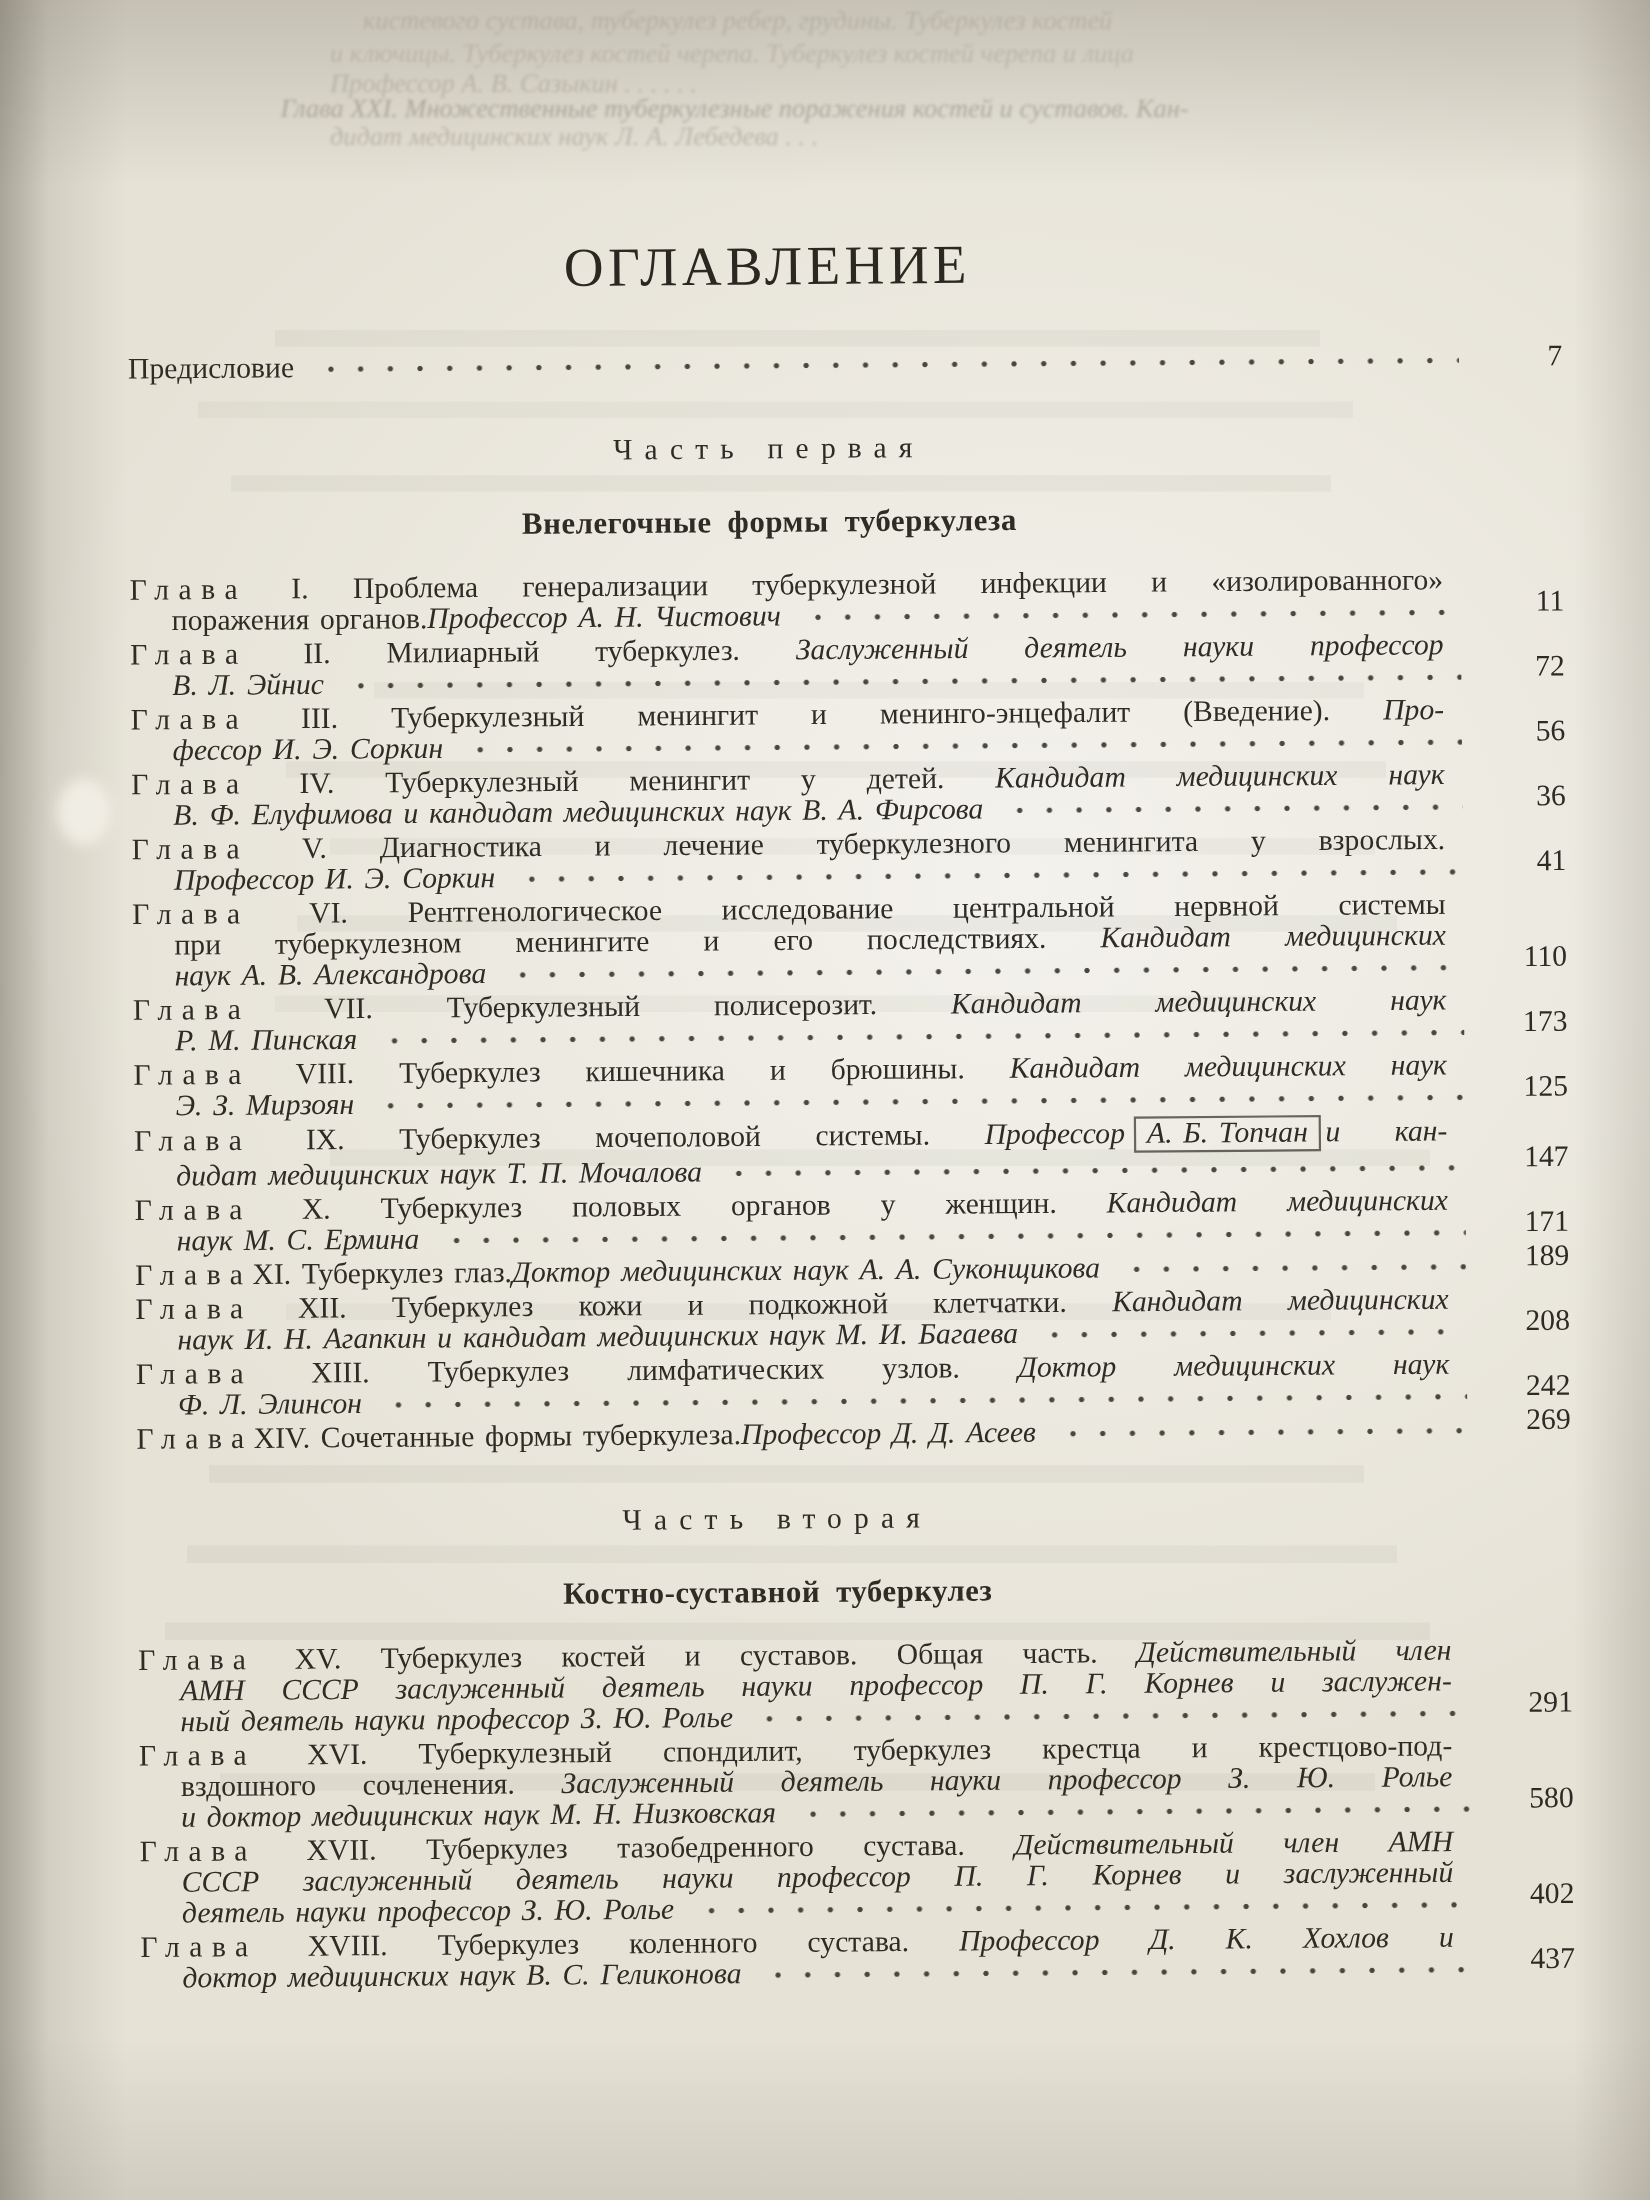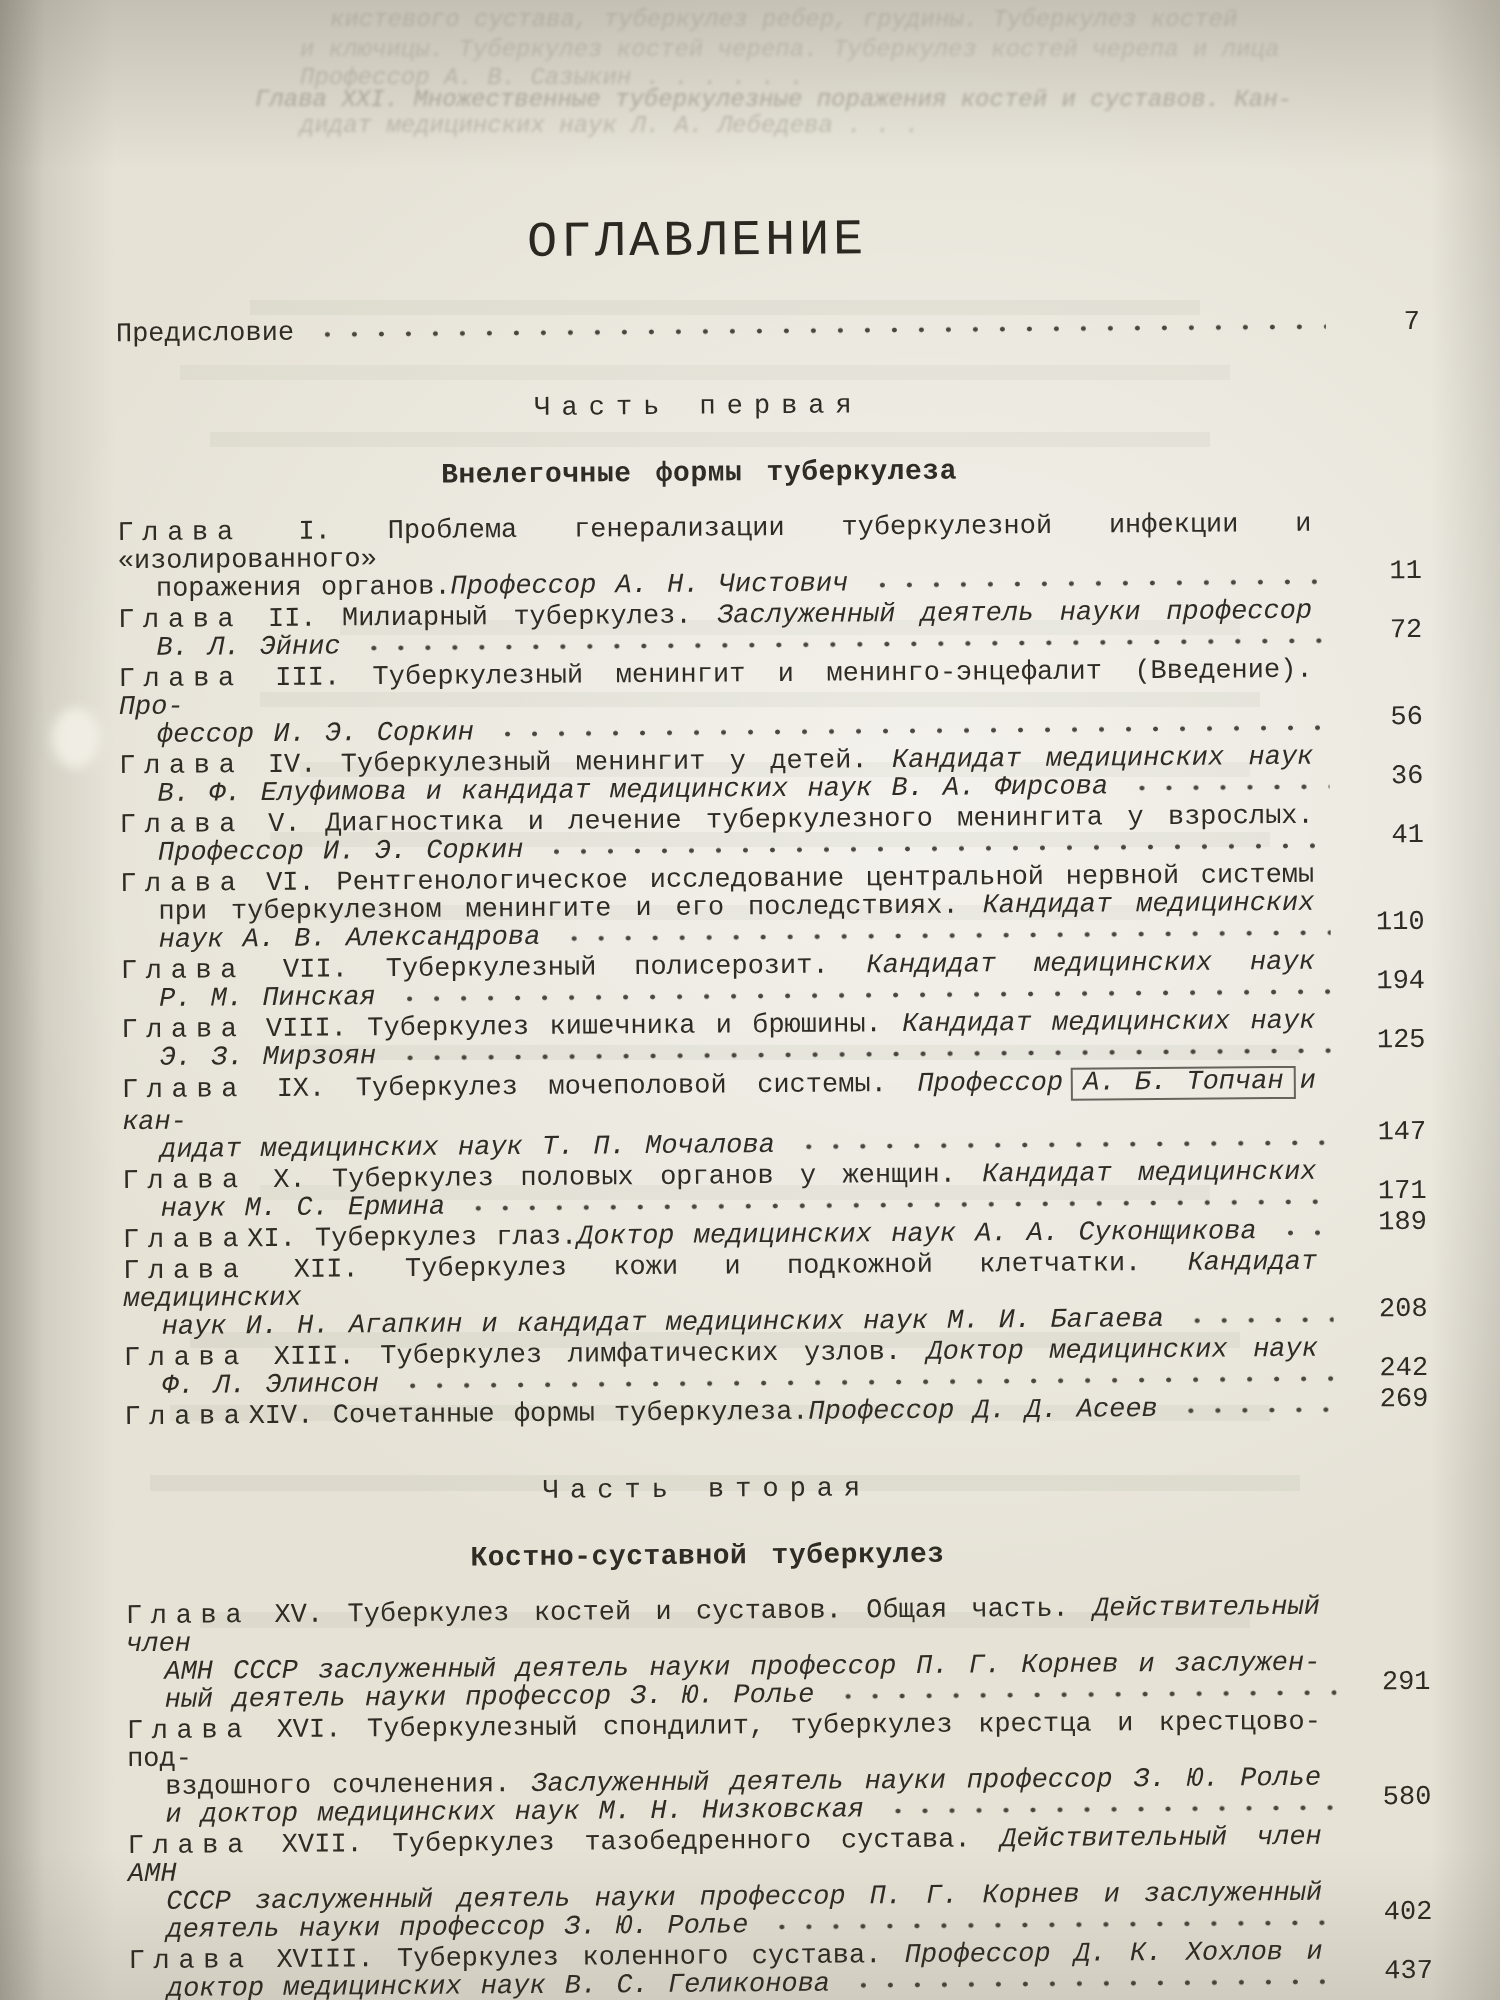--- a/index.html
+++ b/index.html
@@ -1,18 +1,18 @@
 <!DOCTYPE html>
 <html><head>
 <meta charset="utf-8">
 <style>
   html,body{margin:0;padding:0;background:#888;}
   .page{
     position:relative;width:1500px;height:2000px;overflow:hidden;
-    font-family:Liberation Mono, monospace;
+    font-family:Liberation Serif, serif;
     color:#2f2b25;
     background:
       radial-gradient(90% 60% at 62% 40%, rgba(255,255,255,.55), rgba(255,255,255,0) 70%),
       linear-gradient(90deg, rgba(95,90,78,.45), rgba(95,90,78,.14) 45px, rgba(95,90,78,0) 115px),
       linear-gradient(270deg, rgba(110,105,92,.25), rgba(110,105,92,0) 70px),
       linear-gradient(180deg, rgba(120,115,100,.30), rgba(120,115,100,0) 170px),
       linear-gradient(0deg, rgba(120,115,100,.20), rgba(120,115,100,0) 150px),
       #e6e2d6;
   }
   
@@ -151,21 +151,21 @@
             <span class="it">наук А. В. Александрова</span>
             <span class="leader"></span>
             <span class="pagenum">110</span>
           </div>
         </div>
         <div class="entry">
           <div class="line just"><span class="gl">Глава</span><span> VII. Туберкулезный полисерозит. </span><span class="it">Кандидат медицинских наук</span></div>
           <div class="line ind">
             <span class="it">Р. М. Пинская</span>
             <span class="leader"></span>
-            <span class="pagenum">194</span>
+            <span class="pagenum">173</span>
           </div>
         </div>
         <div class="entry">
           <div class="line just"><span class="gl">Глава</span><span> VIII. Туберкулез кишечника и брюшины. </span><span class="it">Кандидат медицинских наук</span></div>
           <div class="line ind">
             <span class="it">Э. З. Мирзоян</span>
             <span class="leader"></span>
             <span class="pagenum">125</span>
           </div>
         </div>

